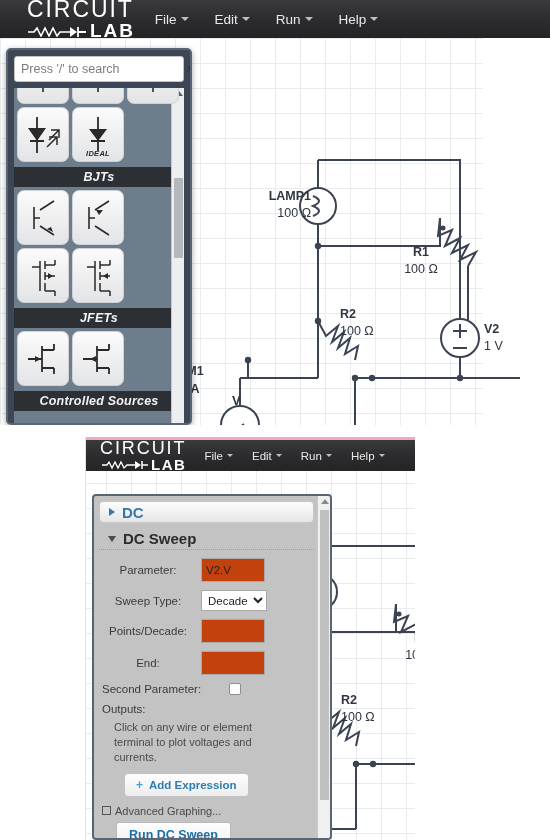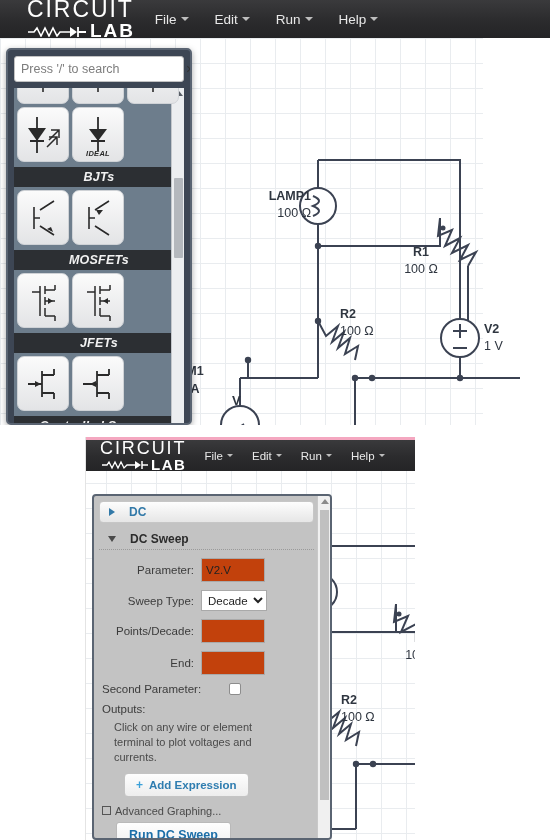--- a/index.html
+++ b/index.html
@@ -73,31 +73,31 @@
     border-radius:4px; overflow:hidden; }
   .sim-scroll { position:absolute; right:0; top:0; width:13px; bottom:0;
     background:#f0f0f0; border-left:1px solid #c8c8c8; }
   .sim-thumb { position:absolute; left:2px; width:9px; background:#c0c0c0; }
   .sim-up { position:absolute; left:3px; top:3px; width:0;height:0;
     border-left:4px solid transparent;border-right:4px solid transparent;
     border-bottom:5px solid #8b8b8b; }
 
   .acc { background:linear-gradient(180deg,#fdfdfd,#e6e6e6);
     border:1px solid #c6c6c6; border-radius:4px; color:#3279a8;
-    font-weight:700; font-size:12px; display:flex; align-items:center;
-    gap:14px; padding:0 9px; cursor:pointer; }
+    font-weight:700; font-size:15px; display:flex; align-items:center;
+    gap:7px; padding:0 9px; cursor:pointer; }
   .acc.open { background:transparent; border:0; border-bottom:1px dotted #9a9a9a;
     border-radius:0; color:#2c2c2c; }
   .tri-r { width:0;height:0;border-top:4px solid transparent;
     border-bottom:4px solid transparent;border-left:6px solid #3279a8; }
   .tri-d { width:0;height:0;border-left:4px solid transparent;
     border-right:4px solid transparent;border-top:6px solid #4a4a4a; }
 
   .frow { display:flex; align-items:center; gap:7px; }
-  .flabel { text-align:right; font-size:11.5px; color:#3b3b3b; }
+  .flabel { text-align:center; font-size:11.5px; color:#3b3b3b; }
   .finput { background:#c2410c; border:1px solid #a9a9a9; height:24px;
     font-size:11.5px; color:#222; padding:0 4px; outline:0;
     font-family:"Liberation Sans", sans-serif; }
   .fselect { background:#fff; border:1px solid #a9a9a9; height:21px;
     font-size:11.5px; color:#222; padding:0 2px; outline:0;
     font-family:"Liberation Sans", sans-serif; }
   .fcheck { width:12px;height:12px; background:#fff; border:1px solid #8d8d8d;
     border-radius:2px; cursor:pointer; }
   .outhdr { font-size:11.5px; color:#3b3b3b; }
   .outtext { font-size:11px; color:#4a4a4a; line-height:1.35; }
@@ -288,21 +288,20 @@
           </svg>
         </div>
         <div class="tb-cell">
           <svg width="38" height="42">
             <path d="M10,10 v22 M10,21 h6 M16,13 L30,4 M16,29 L30,38" stroke="#2a2a2a" stroke-width="1.6" fill="none"></path>
             <path d="M17,13 l7,0 l-4,5 Z" fill="#2a2a2a"></path>
           </svg>
         </div>
       </div>
 
-      <div class="tb-grouphdr" style="margin-top:5px;">MOSFETs</div>
       <div class="tb-row">
         <div class="tb-cell">
           <svg width="38" height="42">
             <path d="M8,12 h8 M16,6 v30 M21,6 v8 M21,17 v8 M21,28 v8 M21,10 h10 M21,36 h10 M31,10 v-5 M31,36 v5 M21,21 h10" stroke="#2a2a2a" stroke-width="1.5" fill="none"></path>
             <path d="M24,18 l5,3 l-5,3 Z" fill="#2a2a2a"></path>
           </svg>
         </div>
         <div class="tb-cell">
           <svg width="38" height="42">
             <path d="M8,12 h8 M16,6 v30 M21,6 v8 M21,17 v8 M21,28 v8 M21,10 h10 M21,36 h10 M31,10 v-5 M31,36 v5 M21,21 h10" stroke="#2a2a2a" stroke-width="1.5" fill="none"></path>

